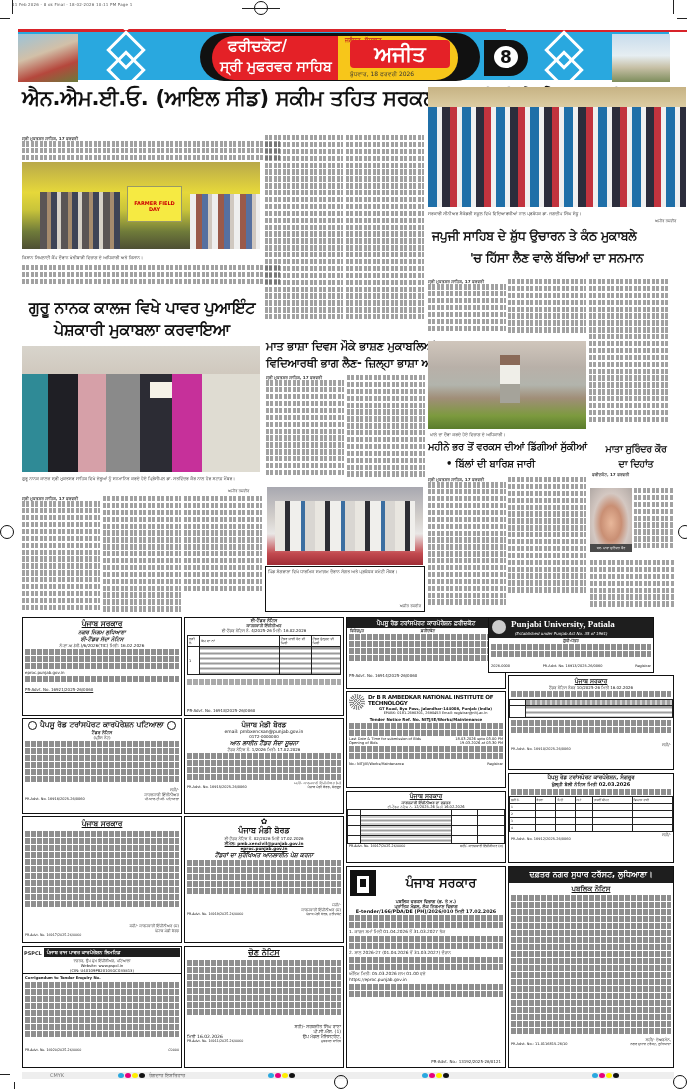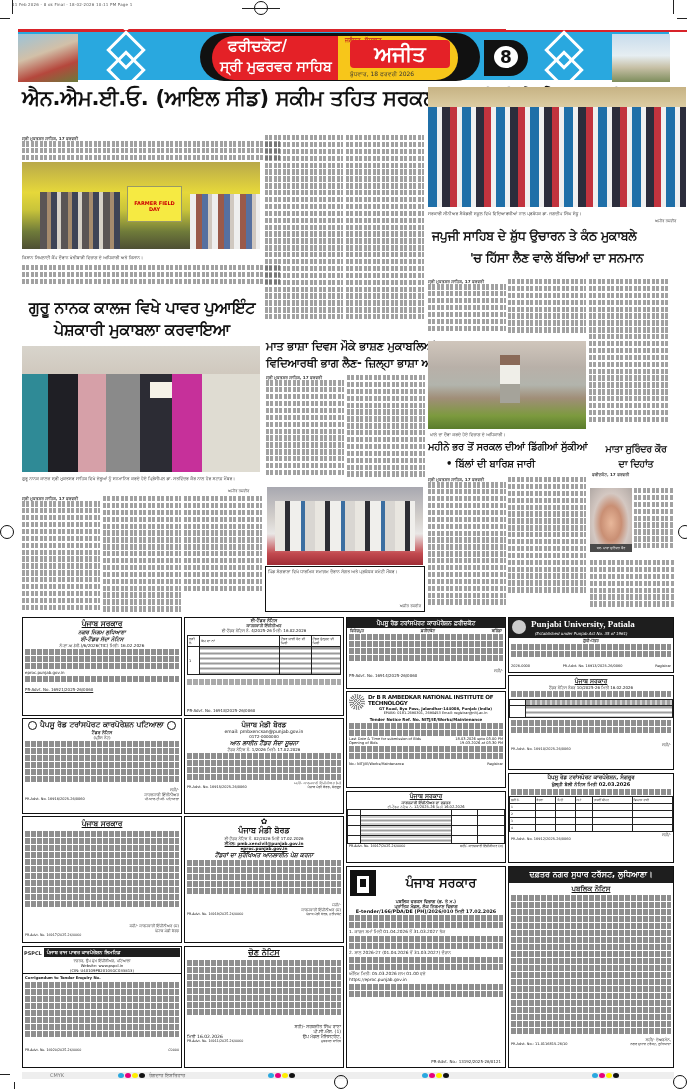--- a/index.html
+++ b/index.html
@@ -277,21 +277,21 @@
     <span class="ln"></span>
     <span class="ln"></span>
     <span class="ln"></span>
     <span class="ln"></span>
 </div>
 
 <div class="abs photo" style="left:428px;top:341px;width:158px;height:88px;background:linear-gradient(180deg,#d0c6bc 0%,#b8b0a8 30%,#b2b4ac 50%,#a08e78 65%,#7c9a3e 85%,#5a7c2c 100%)">
   <div style="position:absolute;left:72px;top:14px;width:20px;height:48px;background:linear-gradient(#8a6a58 0 20%,#efeee8 20% 60%,#a5a39a 60%)"></div>
 </div>
 <div class="abs caption" style="left:430px;top:432px;width:158px">ਖਾਲੇ ਦਾ ਦੌਰਾ ਕਰਦੇ ਹੋਏ ਵਿਭਾਗ ਦੇ ਅਧਿਕਾਰੀ।</div>
-<div class="abs headline" style="left:428px;top:441px;font-size:10px">ਮਹੀਨੇ ਭਰ ਤੋਂ ਸਰਕਲ ਦੀਆਂ ਡਿੱਗੀਆਂ ਸੁੱਕੀਆਂ</div>
+<div class="abs headline" style="left:428px;top:441px;font-size:10px">ਮਹੀਨੇ ਭਰ ਤੋਂ ਵਰਕਸ ਦੀਆਂ ਡਿੱਗੀਆਂ ਸੁੱਕੀਆਂ</div>
 <div class="abs headline" style="left:446px;top:458px;font-size:10px">• ਬਿੱਲਾਂ ਦੀ ਬਾਰਿਸ਼ ਜਾਰੀ</div>
 <div class="abs col" style="left:428px;top:477px;width:78px;height:138px">
   <span style="font-weight:bold">ਸ੍ਰੀ ਮੁਕਤਸਰ ਸਾਹਿਬ, 17 ਫਰਵਰੀ</span>
   <span class="ln"></span><span class="ln"></span><span class="ln"></span><span class="ln"></span><span class="ln"></span><span class="ln"></span><span class="ln"></span><span class="ln"></span><span class="ln"></span><span class="ln"></span><span class="ln"></span><span class="ln"></span><span class="ln"></span><span class="ln"></span><span class="ln"></span><span class="ln"></span><span class="ln"></span><span class="ln"></span>
 </div>
 <div class="abs col" style="left:508px;top:477px;width:78px;height:138px">
   <span class="ln"></span>
     <span class="ln"></span>
     <span class="ln"></span>
     <span class="ln"></span>
@@ -387,21 +387,21 @@
   </div>
   <div class="body" style="height:34px">
     <div class="bar" style="background:repeating-linear-gradient(90deg,#444 0 5px,transparent 5px 6px);opacity:.6;margin:1px 0"></div>
     <div class="bar" style="background:repeating-linear-gradient(90deg,#444 0 5px,transparent 5px 6px);opacity:.6;margin:1px 0"></div>
     <div class="bar" style="background:repeating-linear-gradient(90deg,#444 0 5px,transparent 5px 6px);opacity:.6;margin:1px 0"></div>
     <div class="bar" style="background:repeating-linear-gradient(90deg,#444 0 5px,transparent 5px 6px);opacity:.6;margin:1px 0"></div>
   </div>
   <div class="foot" style="text-align:right">ਸਹੀ/-</div>
   <div class="foot">PR-Advt. No. 16914/2025-26/0060</div>
 </div>
-<div class="abs ad" style="left:508px;top:617px;width:166px;height:56px">
+<div class="abs ad" style="left:488px;top:617px;width:166px;height:56px">
   <div class="dark" style="height:20px;position:relative">
     <div style="position:absolute;left:3px;top:2px;width:14px;height:14px;border-radius:50%;background:#ccc"></div>
     <div style="position:absolute;left:22px;top:1px;font-size:9px;font-weight:bold;font-family:'Liberation Serif',serif">Punjabi University, Patiala</div>
     <div style="position:absolute;left:26px;top:13px;font-size:4px;font-style:italic">(Established under Punjab Act No. 35 of 1961)</div>
   </div>
   <div class="t" style="font-size:4px">ਸ਼ੁੱਧੀ-ਪੱਤਰ</div>
   <div class="body" style="height:20px">
     <div class="bar" style="background:repeating-linear-gradient(90deg,#444 0 5px,transparent 5px 6px);opacity:.6;margin:1px 0"></div>
     <div class="bar" style="background:repeating-linear-gradient(90deg,#444 0 5px,transparent 5px 6px);opacity:.6;margin:1px 0"></div>
   </div>

